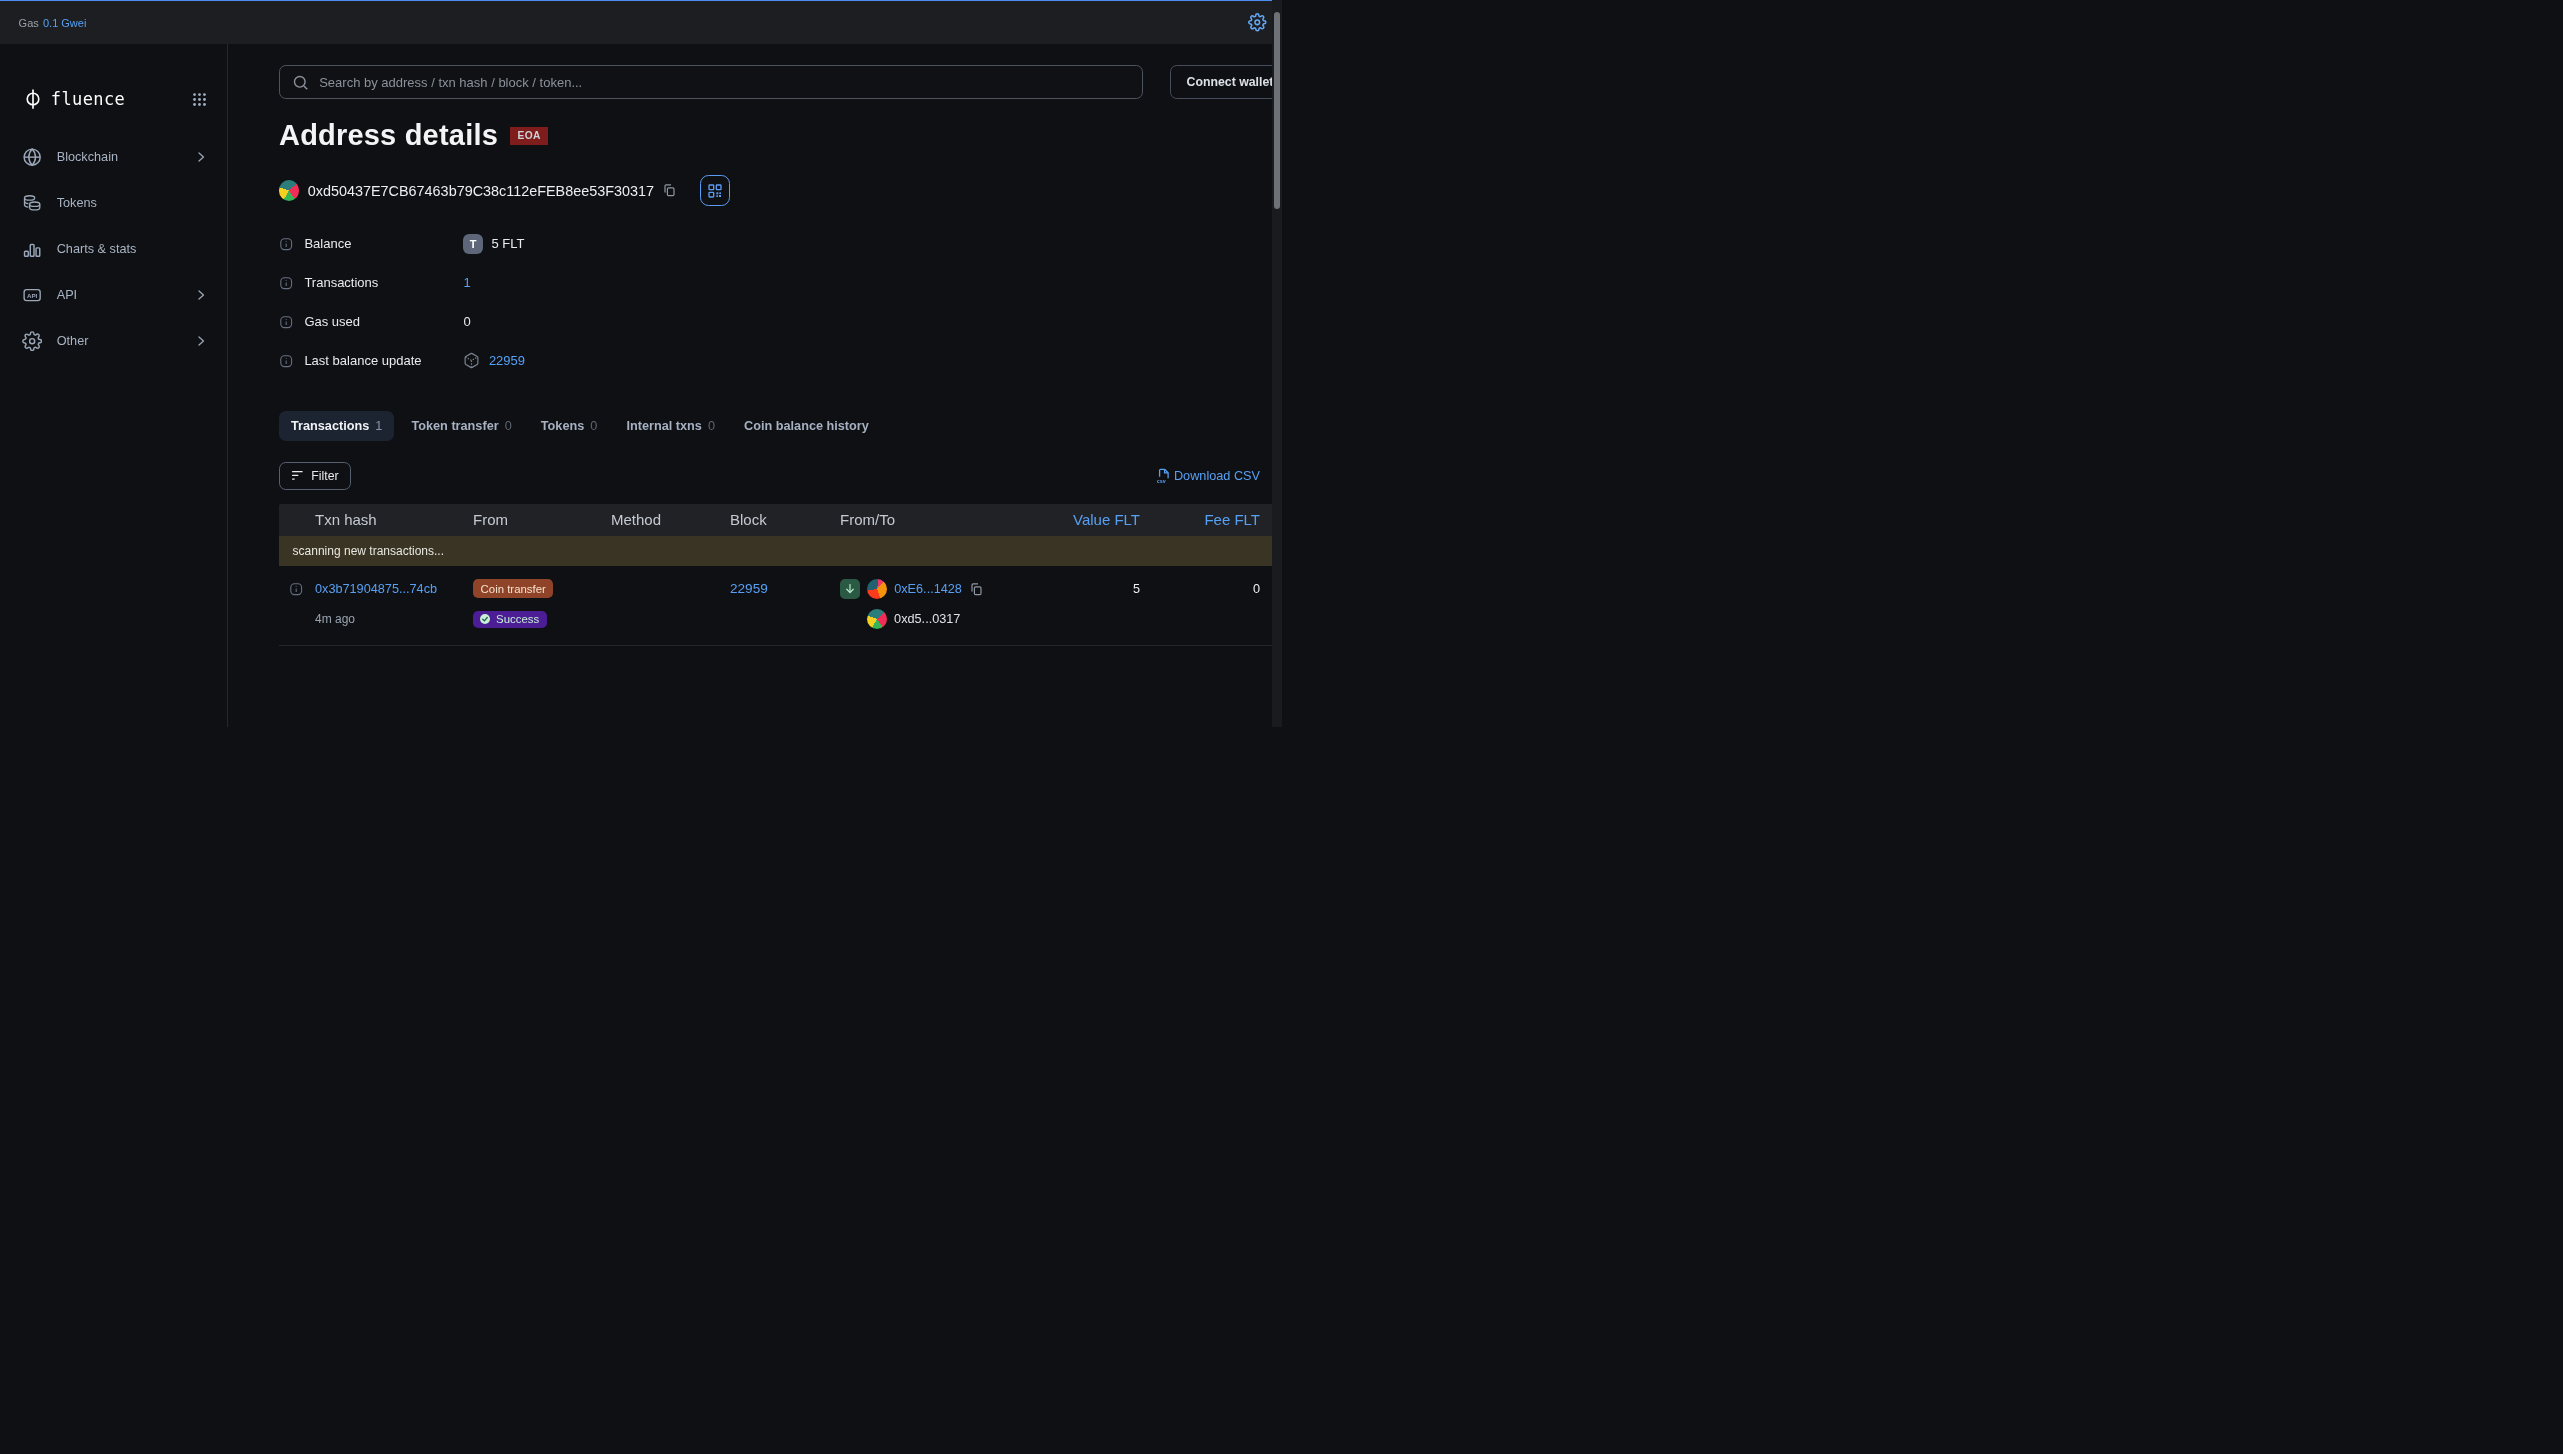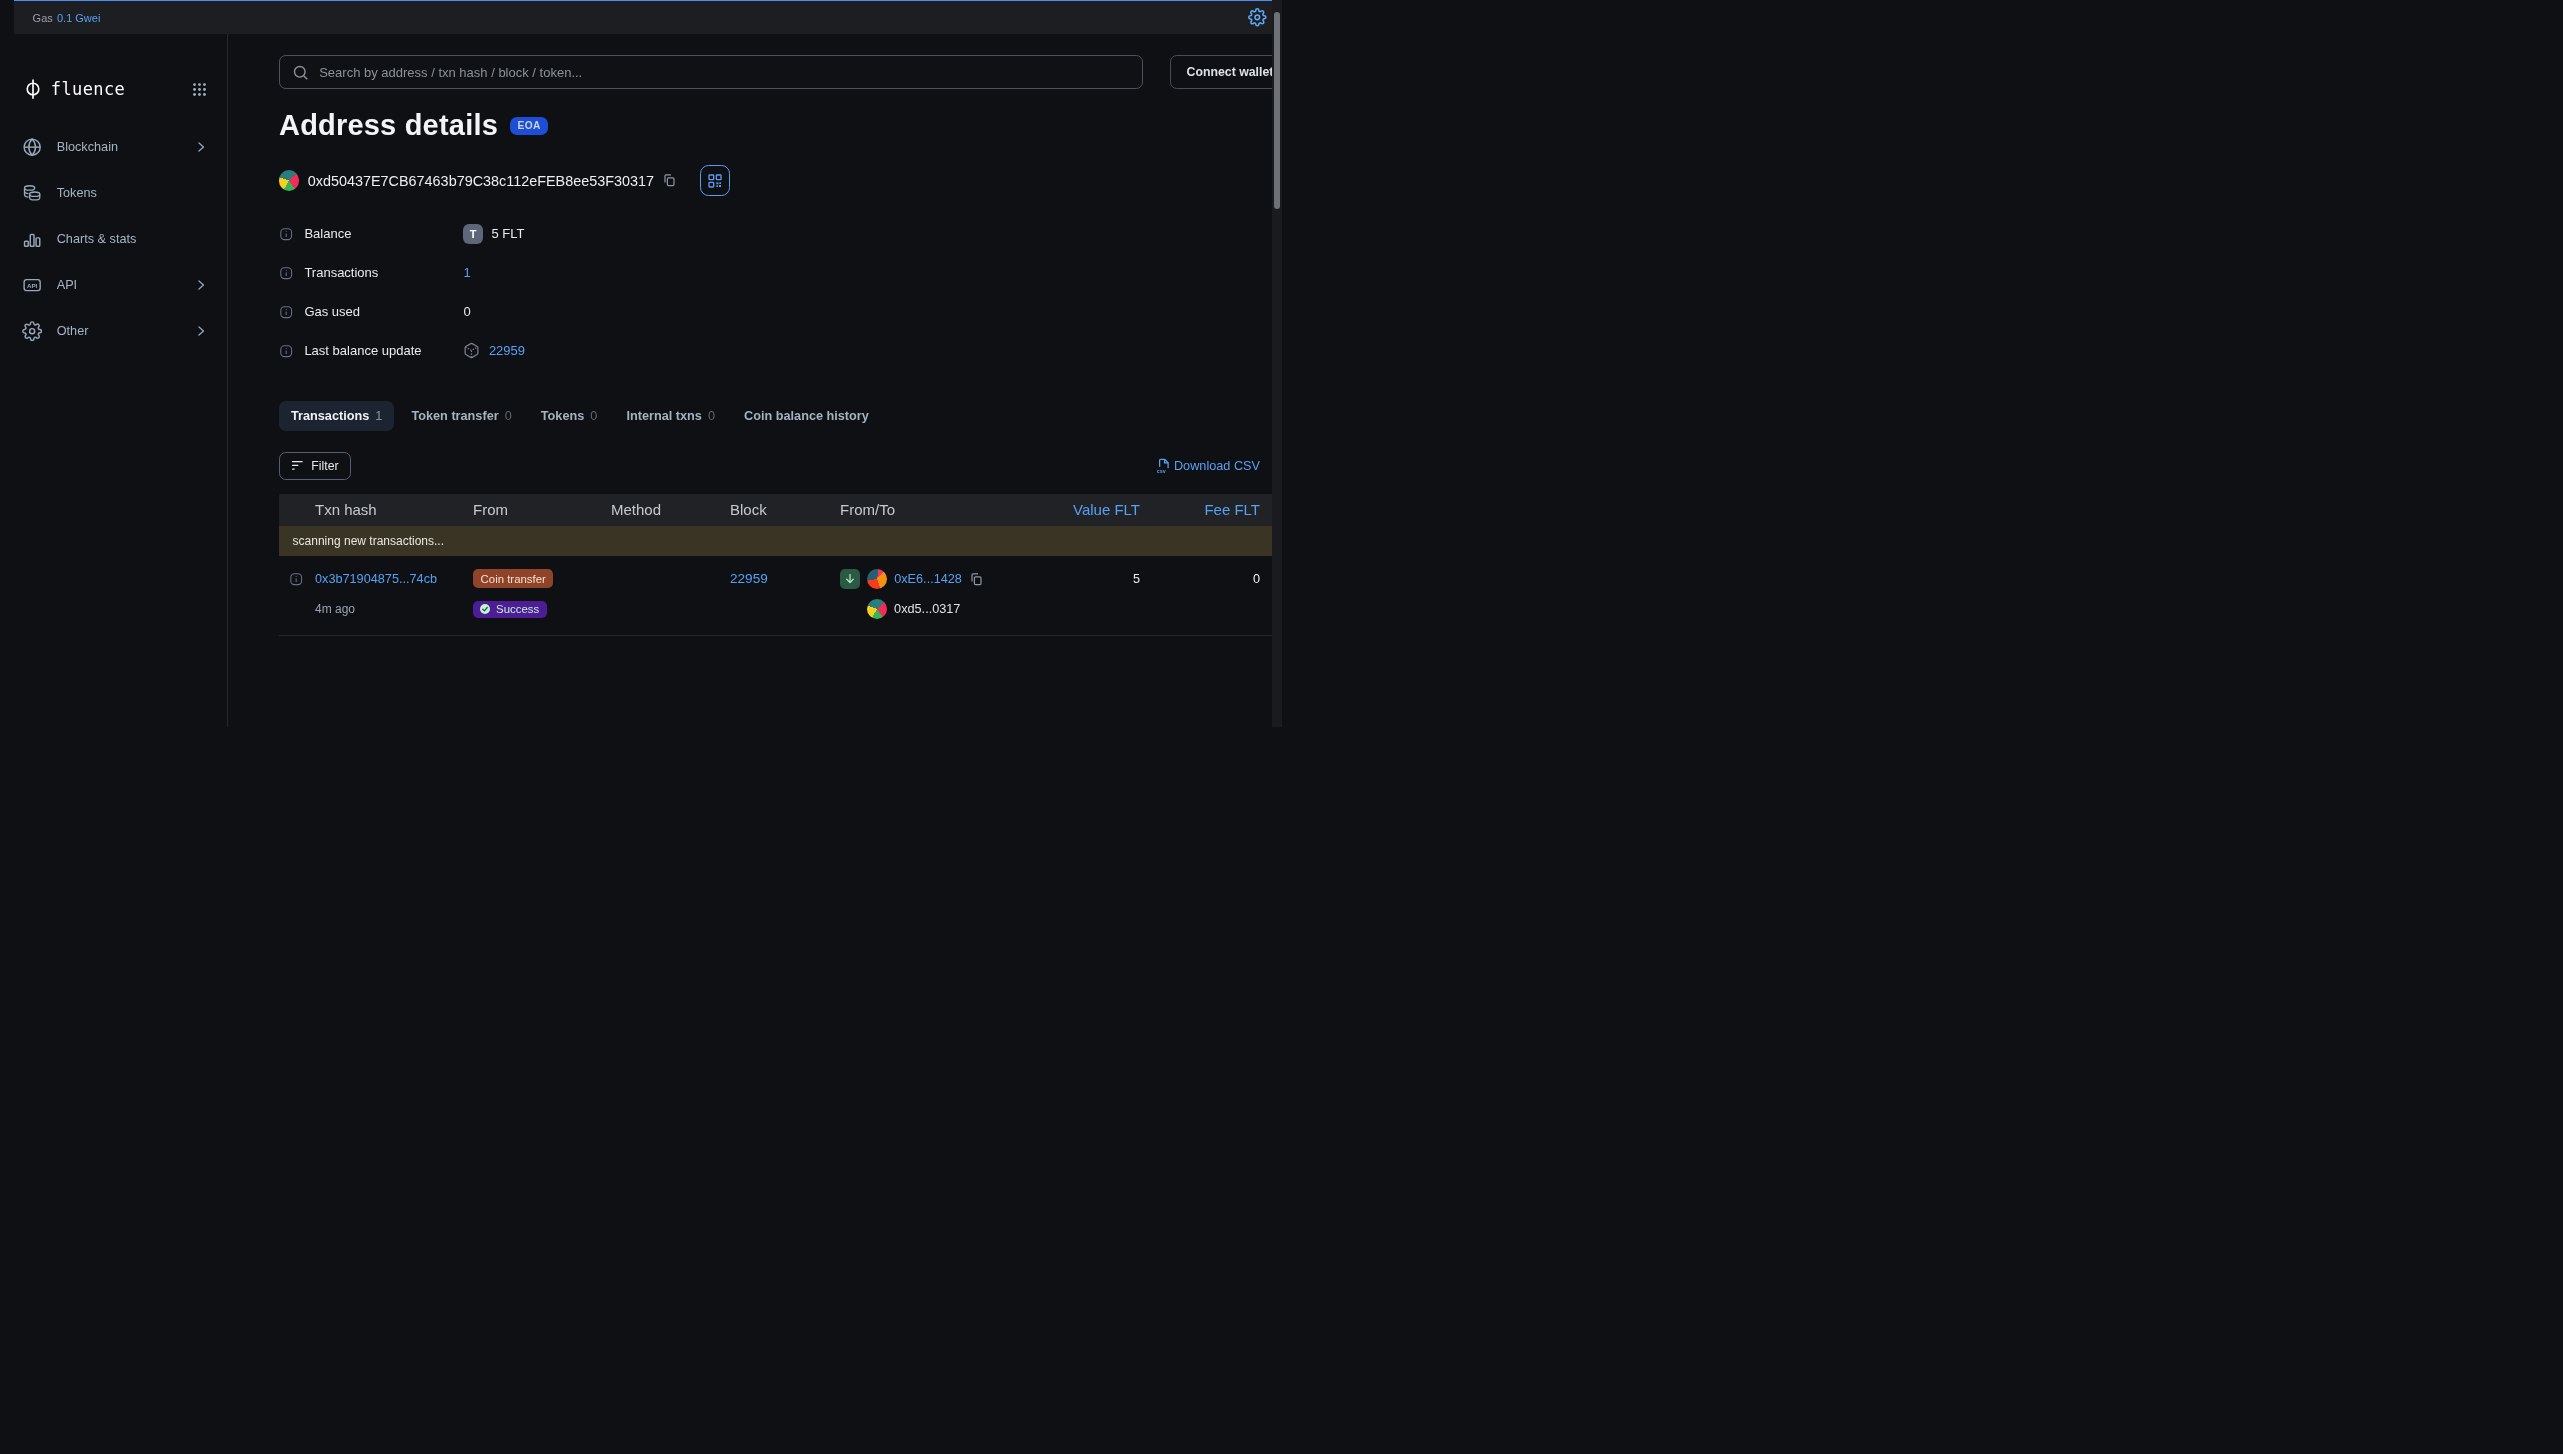--- a/index.html
+++ b/index.html
@@ -7,24 +7,23 @@
   body {
     background:#0f1013;
     font-family:"Liberation Sans", sans-serif;
     color:#e9ebee;
     position:relative;
   }
   svg { display:block; }
 
   
   .topbar {
-    height:34px; background:#1d1e21; border-top:1.7px solid #4d8cf0;
+    height:44px; background:#1d1e21; border-top:1.7px solid #4d8cf0;
     display:flex; align-items:center; justify-content:space-between;
     padding:0 15.3px 0 18.6px;
-    margin-left:14px;
   }
   .gas { font-size:11px; color:#9aa0aa; display:flex; gap:4.2px; }
   .gas .gas-val { color:#57a0f4; }
   .gear-btn { width:18.6px; height:18.6px; color:#62a8f7; cursor:pointer; }
 
   
   .shell { display:flex; height:693px; }
   .sidebar { width:228px; border-right:0.8px solid #26282c; background:#0f1013; flex-shrink:0; }
   .main { flex:1; padding:0 8.5px 0 51px; position:relative; }
 
@@ -60,22 +59,22 @@
     margin-left:27px; width:120px; height:34px; border:1.7px solid #454d5c; border-radius:6.8px;
     background:transparent; color:#dce1e8; font-size:12.3px; font-weight:bold;
     display:flex; align-items:center; justify-content:center; cursor:pointer;
     font-family:"Liberation Sans", sans-serif;
   }
 
   
   .title-row { display:flex; align-items:center; margin-top:20.3px; }
   .page-title { font-size:29px; font-weight:bold; color:#f3f4f6; letter-spacing:0.2px; }
   .eoa-badge {
-    margin-left:12px; background:#1d4ed8; color:#cfd3d9; font-size:10.2px; font-weight:bold;
-    border-radius:7px; padding:3.4px 7.6px; letter-spacing:0.3px;text-align:right;
+    margin-left:12px; background:#7f1d1d; color:#cfd3d9; font-size:10.2px; font-weight:bold;
+    border-radius:0; padding:3.4px 7.6px; letter-spacing:0.3px;text-align:right;
   }
 
   
   .addr-row { display:flex; align-items:center; margin-top:23px; }
   .avatar { width:20.3px; height:20.3px; border-radius:50%; flex-shrink:0; }
   .avatar-main { background:conic-gradient(from 210deg, #f5d020 0 22%, #2a7d7b 22% 55%, #ef2d56 55% 82%, #35b558 82% 100%); }
   .avatar-from { background:conic-gradient(from 160deg, #fb3b1e 0 28%, #21626e 28% 58%, #f0386b 58% 68%, #f6930c 68% 100%); }
   .addr-text { margin-left:8.5px; font-size:14.4px; color:#edeff2; }
   .copy-ic { width:14.4px; height:14.4px; color:#8f97a3; margin-left:7.6px; cursor:pointer; }
   .qr-btn {

